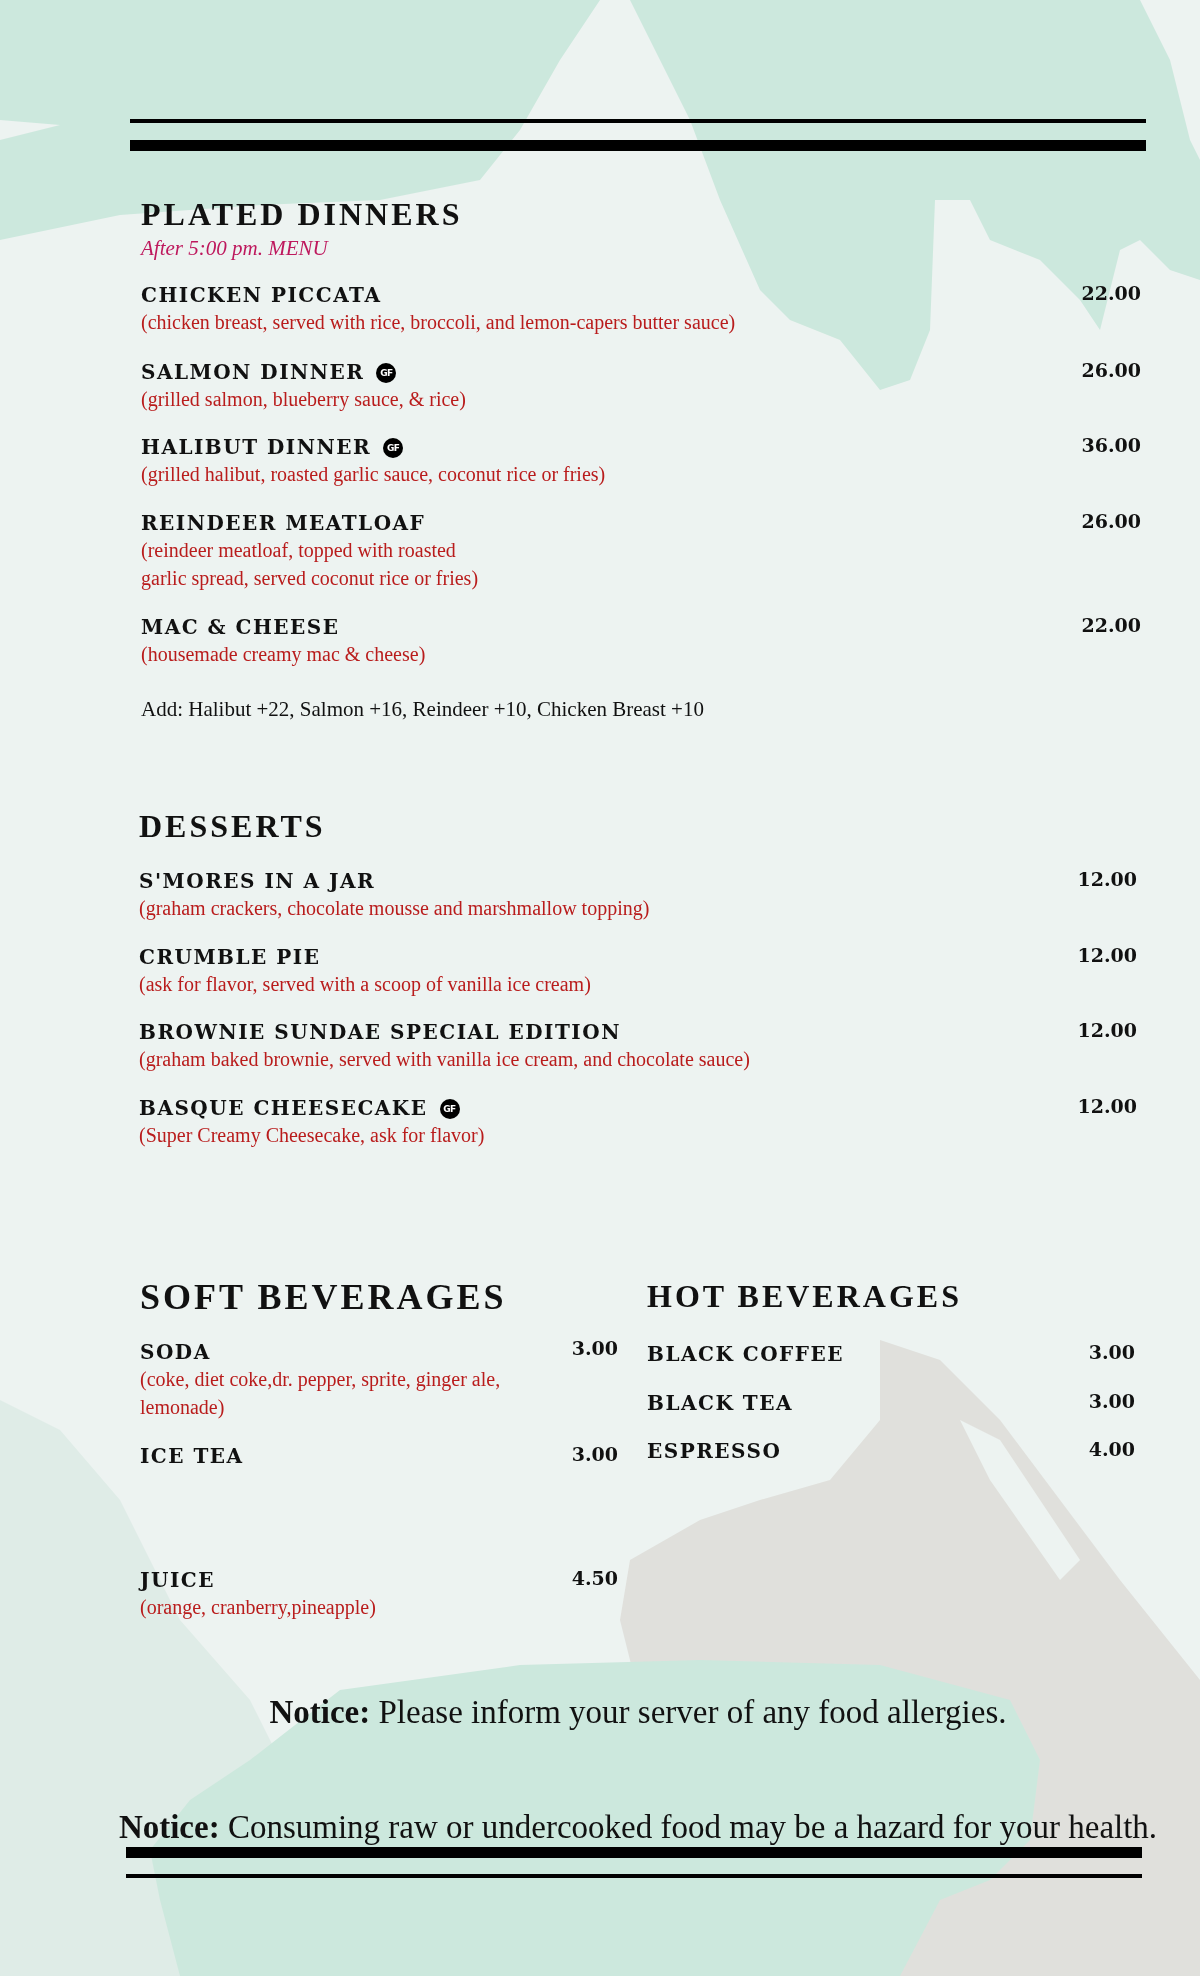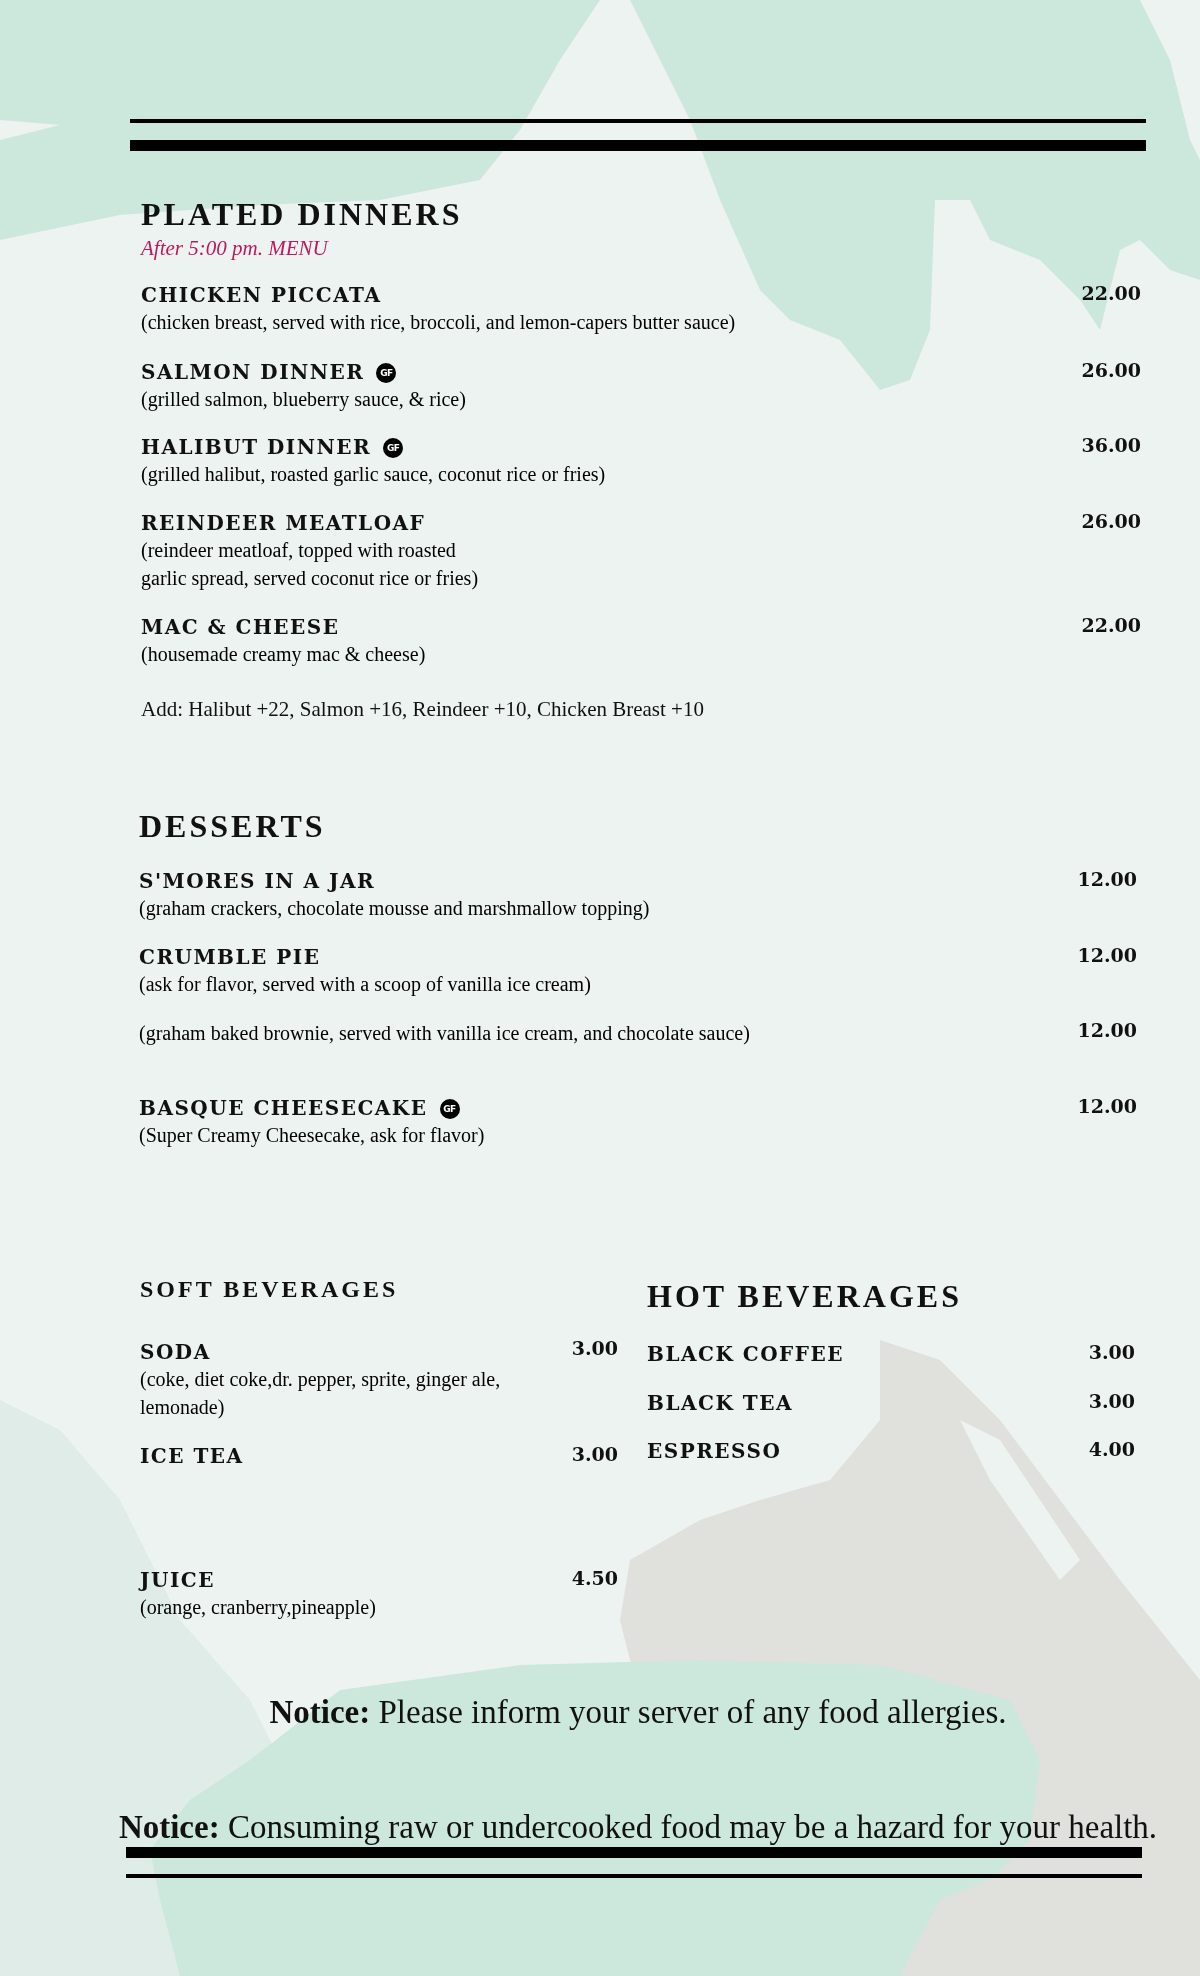--- a/index.html
+++ b/index.html
@@ -21,21 +21,21 @@
     position: absolute; font-family: "Liberation Serif", serif; font-style: italic;
     font-size: 21px; color: #be185d;
   }
   .item { position: absolute; }
   .item-name {
     font-family: "DejaVu Serif", serif; font-weight: 700; font-size: 20px;
     letter-spacing: 1.5px; line-height: 26px; display: inline-block; white-space: nowrap;
   }
   .item-desc {
     font-family: "Liberation Serif", serif; font-size: 20px; line-height: 28px;
-    color: #000000;
+    color: #b91c1c;
   }
   .price {
     position: absolute; top: 0; font-family: "DejaVu Serif", serif; font-weight: 700;
     font-size: 19px; text-align: right;
   }
   .gf {
     display: inline-block; width: 20px; height: 20px; border-radius: 50%;
     background: #000; color: #fff; font-family: "DejaVu Sans", sans-serif;
     font-weight: 700; font-size: 9px; line-height: 20px; text-align: center;
     vertical-align: 3px; margin-left: 12px; letter-spacing: -0.5px;
@@ -116,31 +116,32 @@
     <span class="price" style="right:2px;">12.00</span>
   </div>
 
   <div class="item" style="left:101px; top:944px; width:1000px;">
     <span class="item-name">CRUMBLE PIE</span>
     <div class="item-desc">(ask for flavor, served with a scoop of vanilla ice cream)</div>
     <span class="price" style="right:2px;">12.00</span>
   </div>
 
   <div class="item" style="left:101px; top:1019px; width:1000px;">
+    <span class="item-name">BROWNIE SUNDAE SPECIAL EDITION</span>
     <div class="item-desc">(graham baked brownie, served with vanilla ice cream, and chocolate sauce)</div>
     <span class="price" style="right:2px;">12.00</span>
   </div>
 
   <div class="item" style="left:101px; top:1095px; width:1000px;">
     <span class="item-name">BASQUE CHEESECAKE</span><span class="gf">GF</span>
     <div class="item-desc">(Super Creamy Cheesecake, ask for flavor)</div>
     <span class="price" style="right:2px;">12.00</span>
   </div>
 
-  <h2 class="sec-title" style="left:102px; top:1276px; font-size:24px;">SOFT BEVERAGES</h2>
+  <h2 class="sec-title" style="left:102px; top:1276px; font-size:36px;">SOFT BEVERAGES</h2>
 
   <div class="item" style="left:102px; top:1339px; width:478px;">
     <span class="item-name">SODA</span>
     <div class="item-desc">(coke, diet coke,dr. pepper, sprite, ginger ale,</div>
     <div class="item-desc">lemonade)</div>
     <span class="price" style="right:0; top:-2px;">3.00</span>
   </div>
 
   <div class="item" style="left:102px; top:1443px; width:478px;">
     <span class="item-name">ICE TEA</span>

